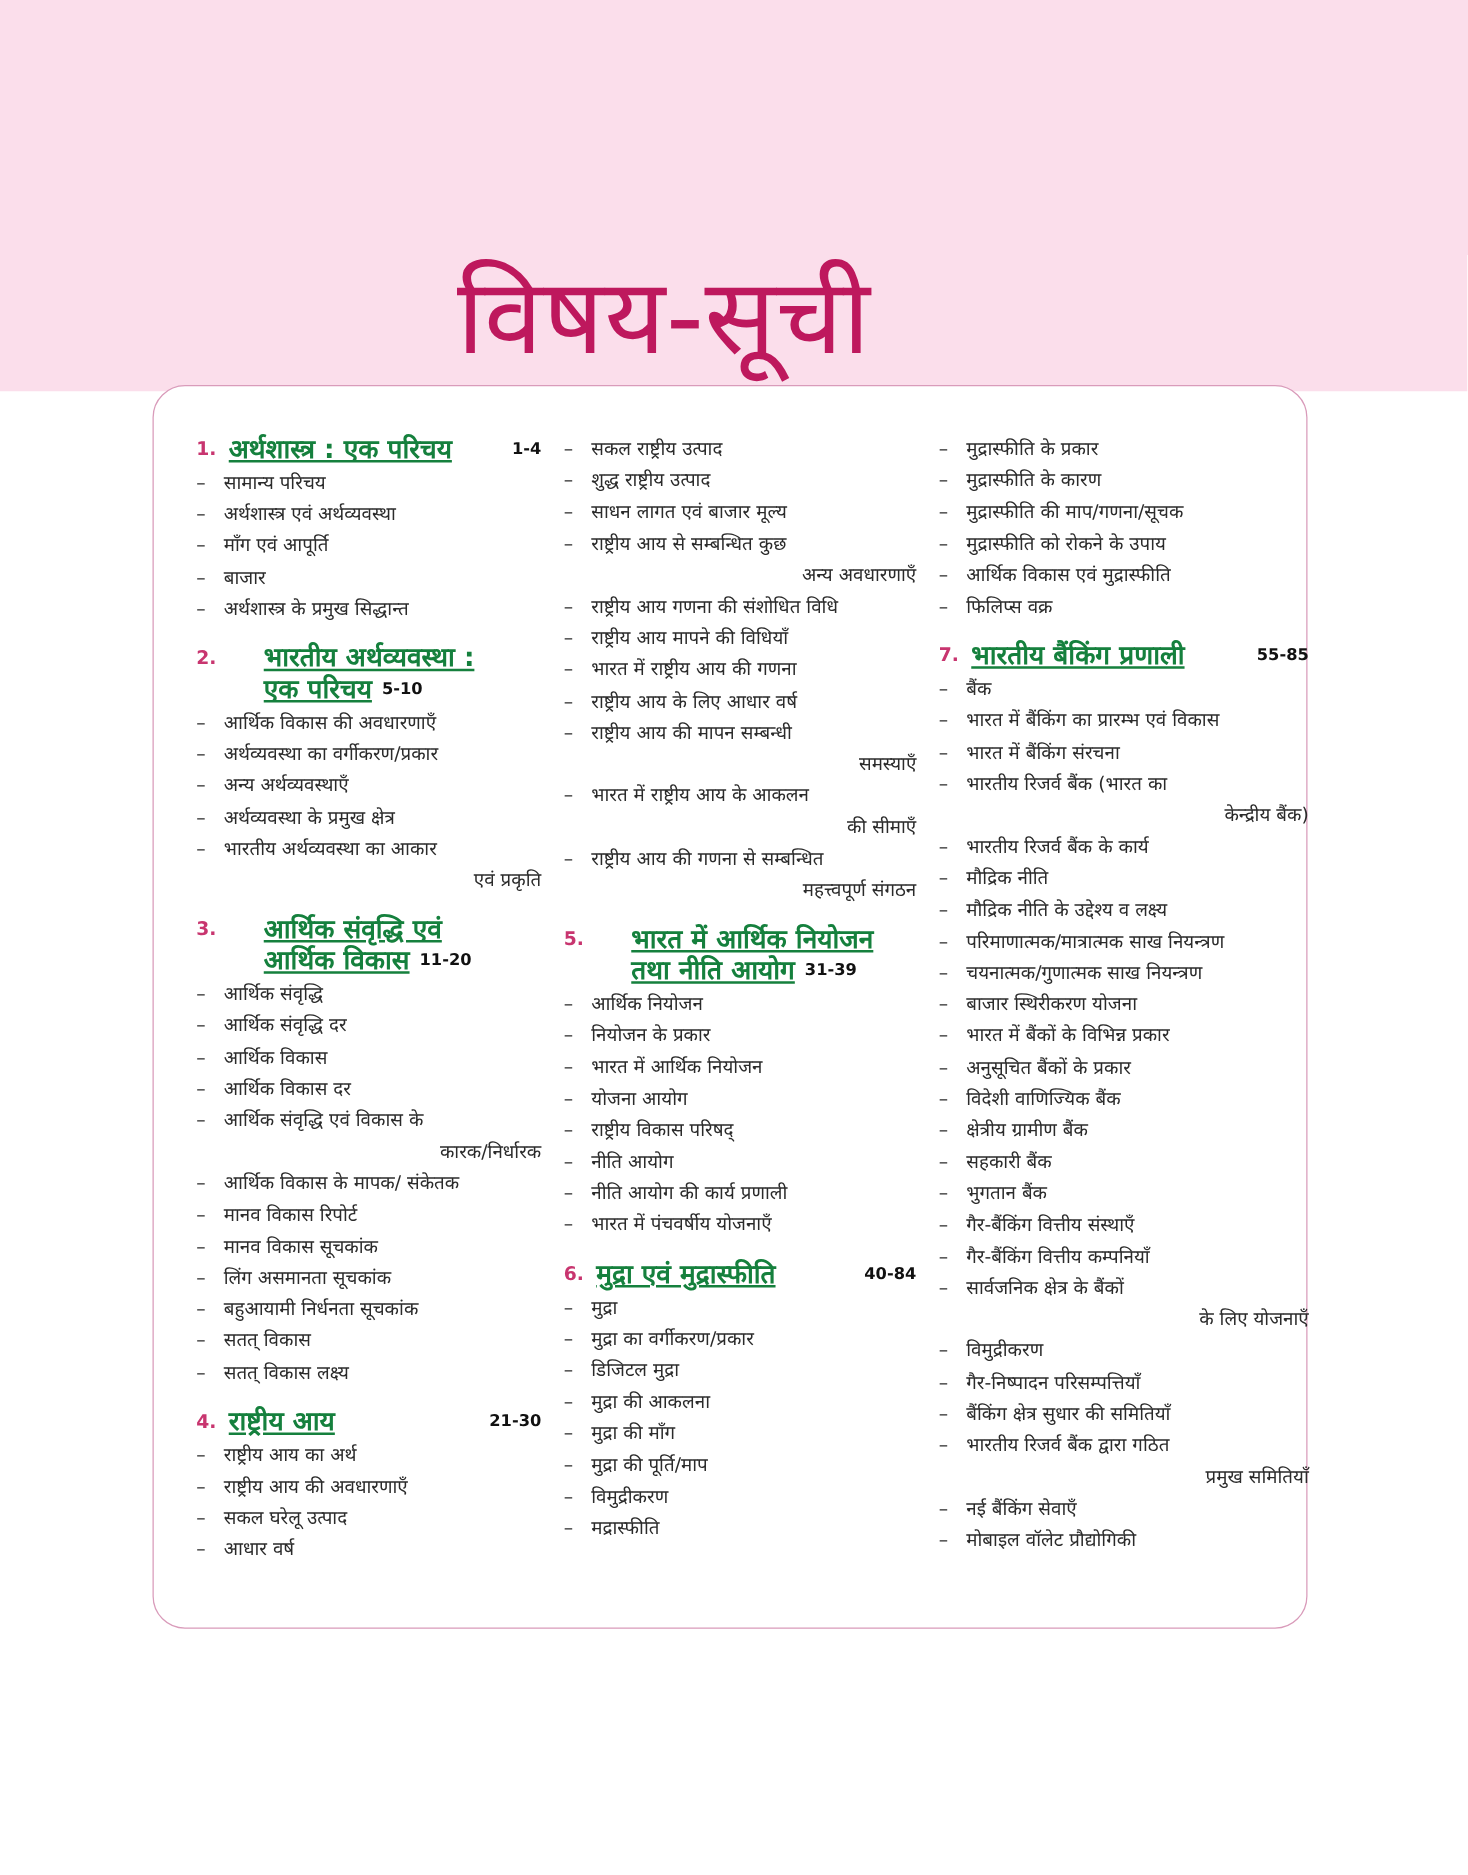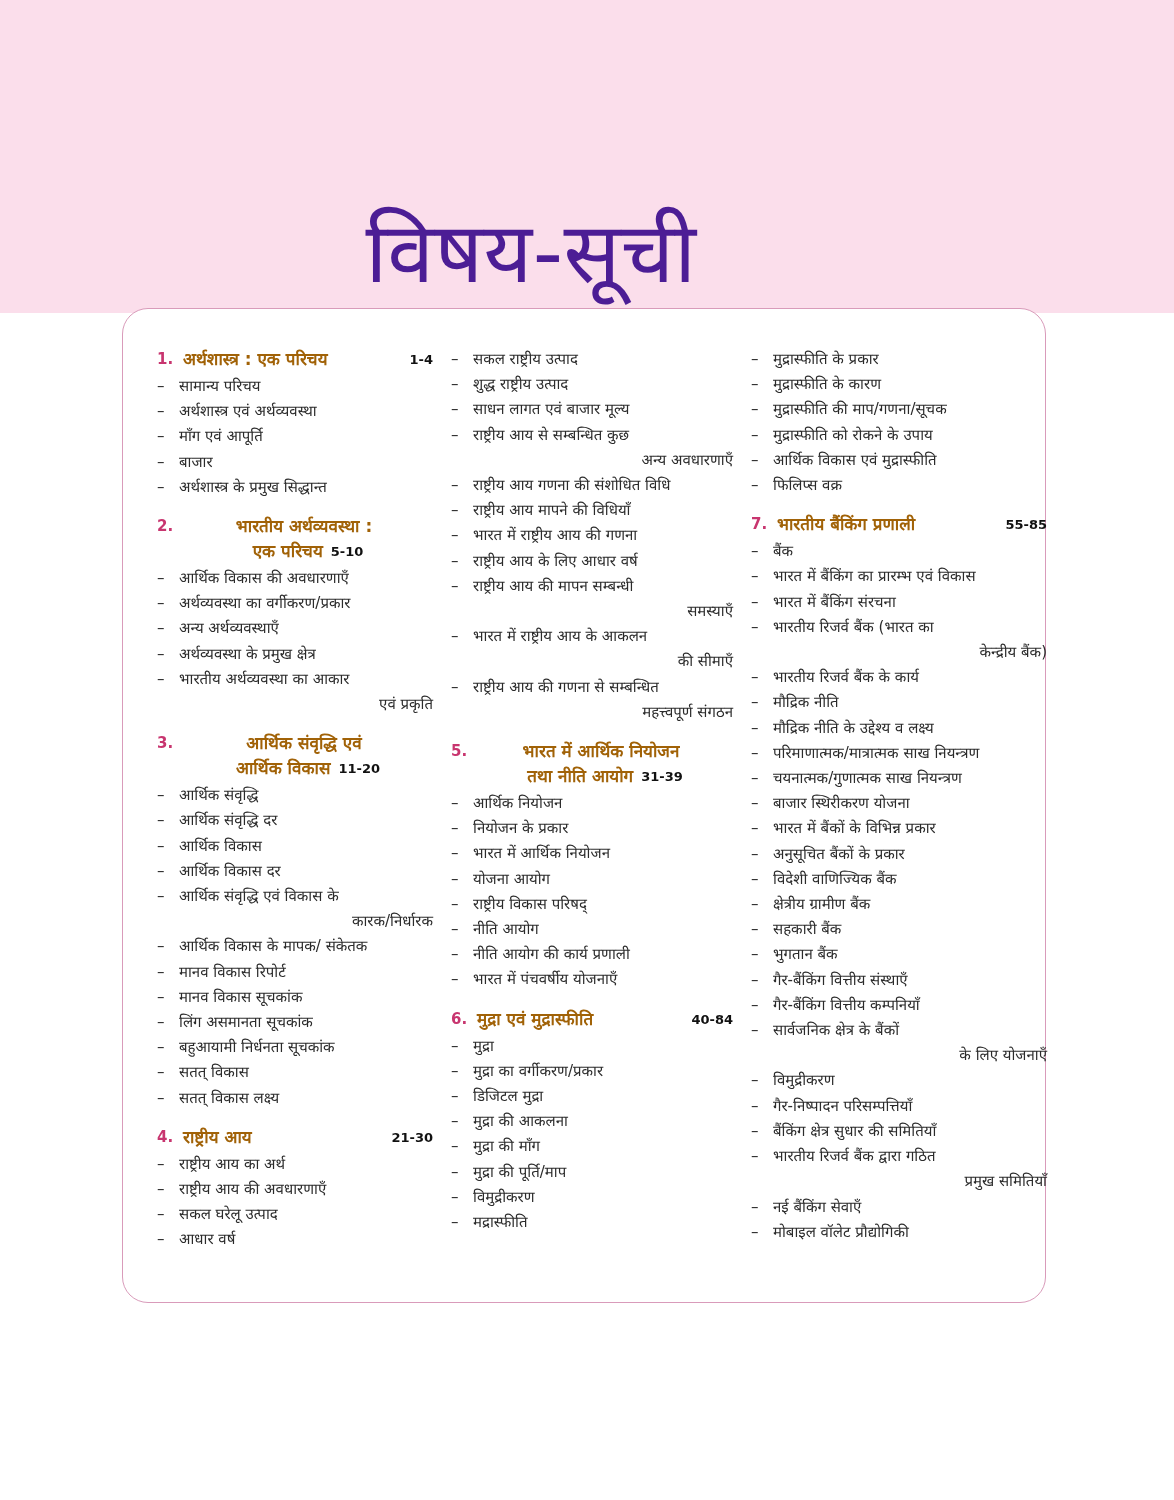--- a/index.html
+++ b/index.html
@@ -27,21 +27,21 @@
   #page-title {
     position: absolute;
     left: 0;
     top: 155px;
     width: 1062px;
     text-align: center;
     font-family: "DejaVu Sans", "Liberation Sans", sans-serif;
     font-size: 84px;
     line-height: 1.0;
     font-weight: 400;
-    color: #4c1d95;
+    color: #be185d;
     letter-spacing: 0.5px;
   }
 
   
   #toc-card {
     position: absolute;
     left: 122px;
     top: 308px;
     width: 924px;
     height: 995px;
@@ -91,44 +91,46 @@
   }
   .chapter-body {
     flex: 1 1 auto;
     display: flex;
     flex-direction: row;
     justify-content: space-between;
     align-items: flex-start;
   }
   .chapter-title {
     font-family: "DejaVu Sans", "Liberation Sans", sans-serif;
-    font-size: 17px;
+    font-size: 21px;
     font-weight: bold;
-    color: #a16207;
+    color: #15803d;
     line-height: 25px;
     padding-right: 8px;
+    text-decoration: underline;
   }
   .chapter-pages {
     font-family: "DejaVu Sans", "Liberation Sans", sans-serif;
     font-size: 13px;
     font-weight: bold;
     color: #111111;
     line-height: 25px;
     white-space: nowrap;
     flex: 0 0 auto;
   }
   
   .chapter.two-line .chapter-body {
     flex-direction: column;
     align-items: stretch;
   }
   .chapter.two-line .chapter-line {
     display: flex;
     flex-direction: row;
-    justify-content: center;
+    justify-content: flex-start;
+    margin-left: 28px;
   }
 
   
   .sub-item {
     display: flex;
     flex-direction: row;
     align-items: flex-start;
     margin: 0;
   }
   .dash {

